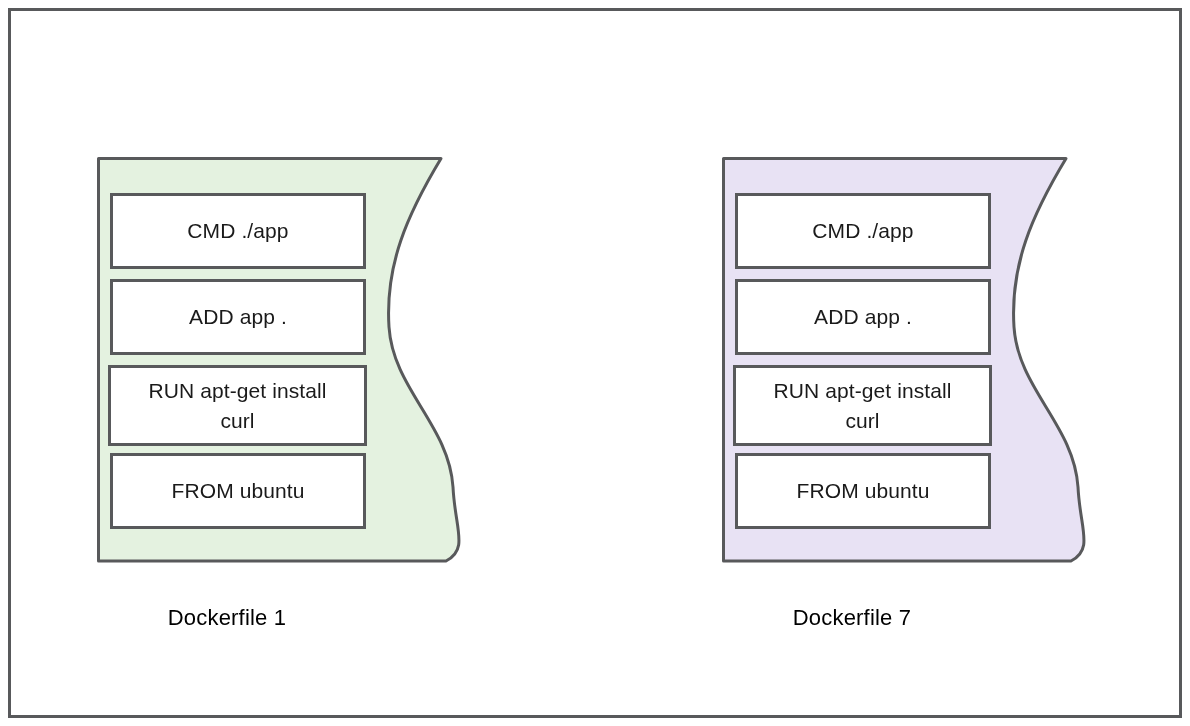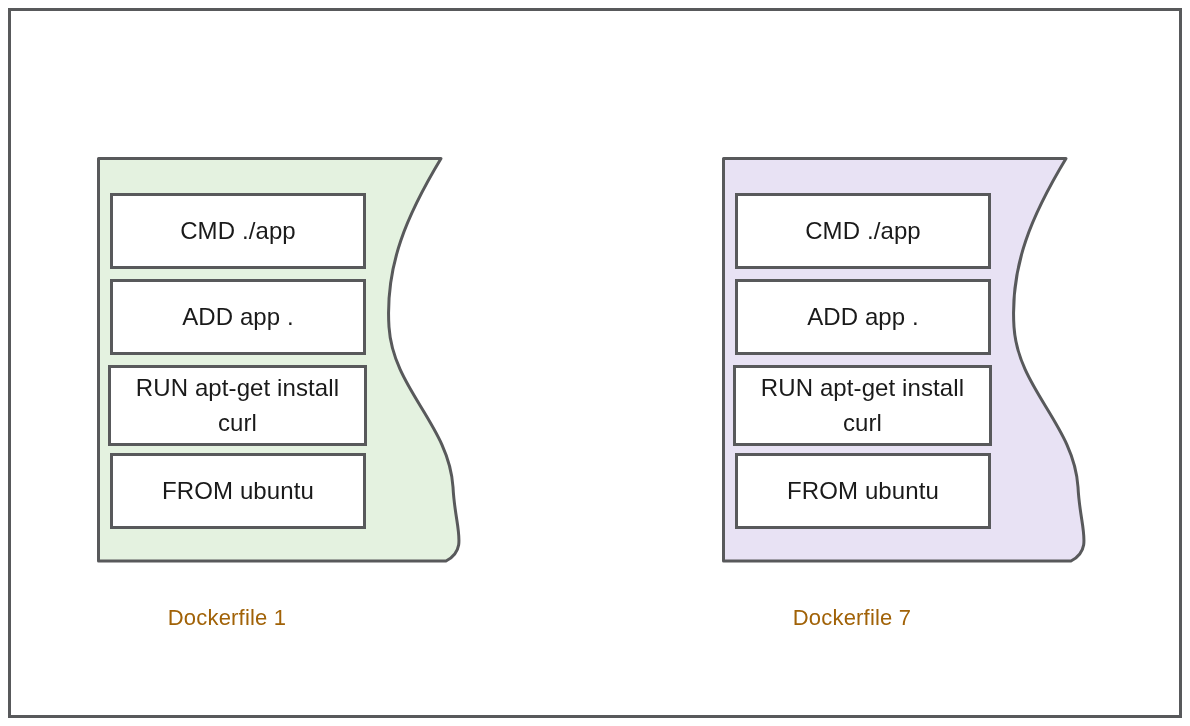--- a/index.html
+++ b/index.html
@@ -63,21 +63,21 @@
     position: relative;
     width: 256px;
     height: 76px;
     background: #ffffff;
     border: 3px solid #58595b;
     margin-bottom: 10px;
     display: flex;
     align-items: center;
     justify-content: center;
     text-align: center;
-    font-size: 24px;
+    font-size: 21px;
     color: #1a1a1a;
     line-height: 1.42;
     letter-spacing: 0.1px;
   }
   
   .layer-box.wide {
     width: 259px;
     height: 81px;
     margin-left: -2px;
     margin-bottom: 7px;
@@ -92,21 +92,21 @@
   }
 
   
   .doc-caption {
     position: absolute;
     top: 448px;
     left: -20px;
     width: 300px;
     text-align: center;
     font-size: 22px;
-    color: #a16207;
+    color: #000000;
     letter-spacing: 0.2px;
   }
 </style>
 </head>
 <body>
 
 <div id="canvas">
 
   <div class="page-frame"></div>
 

